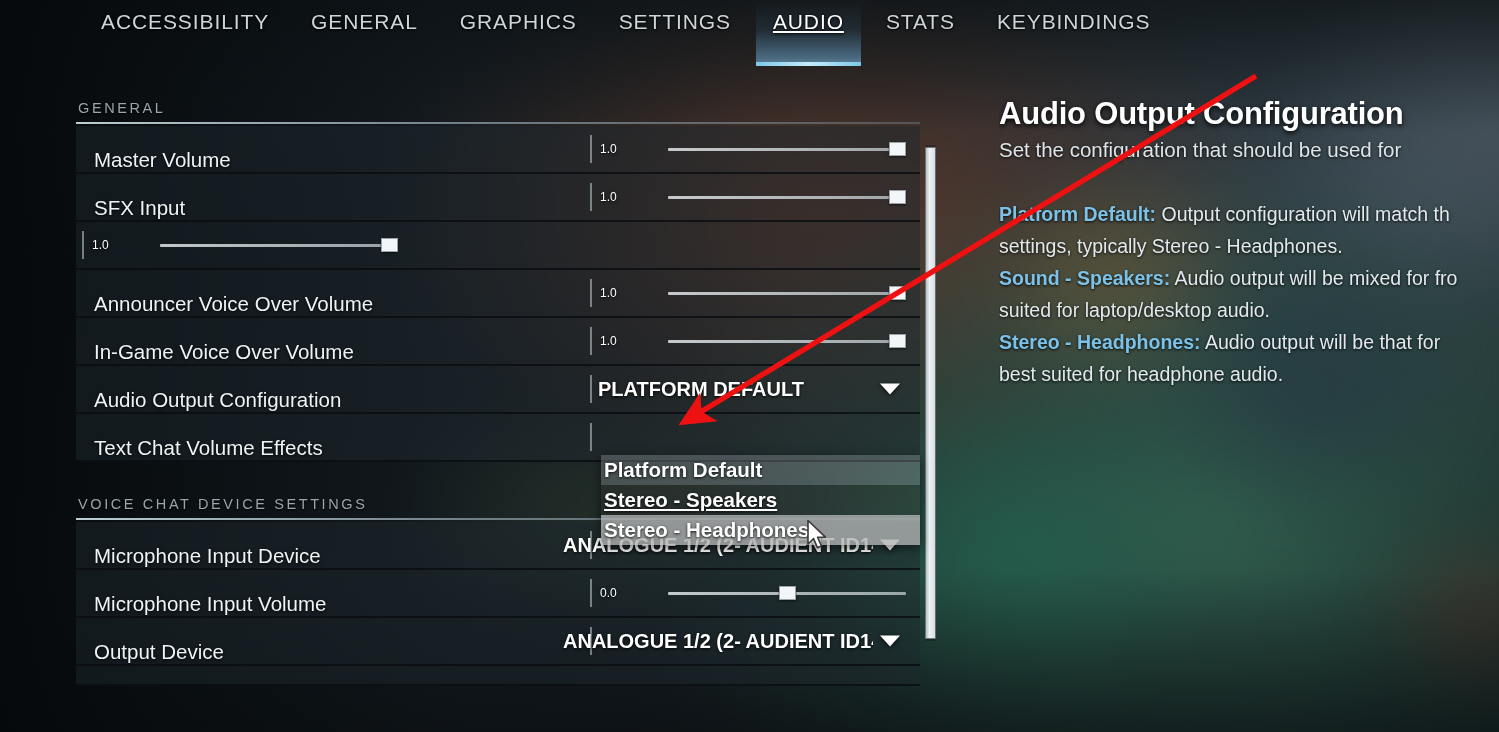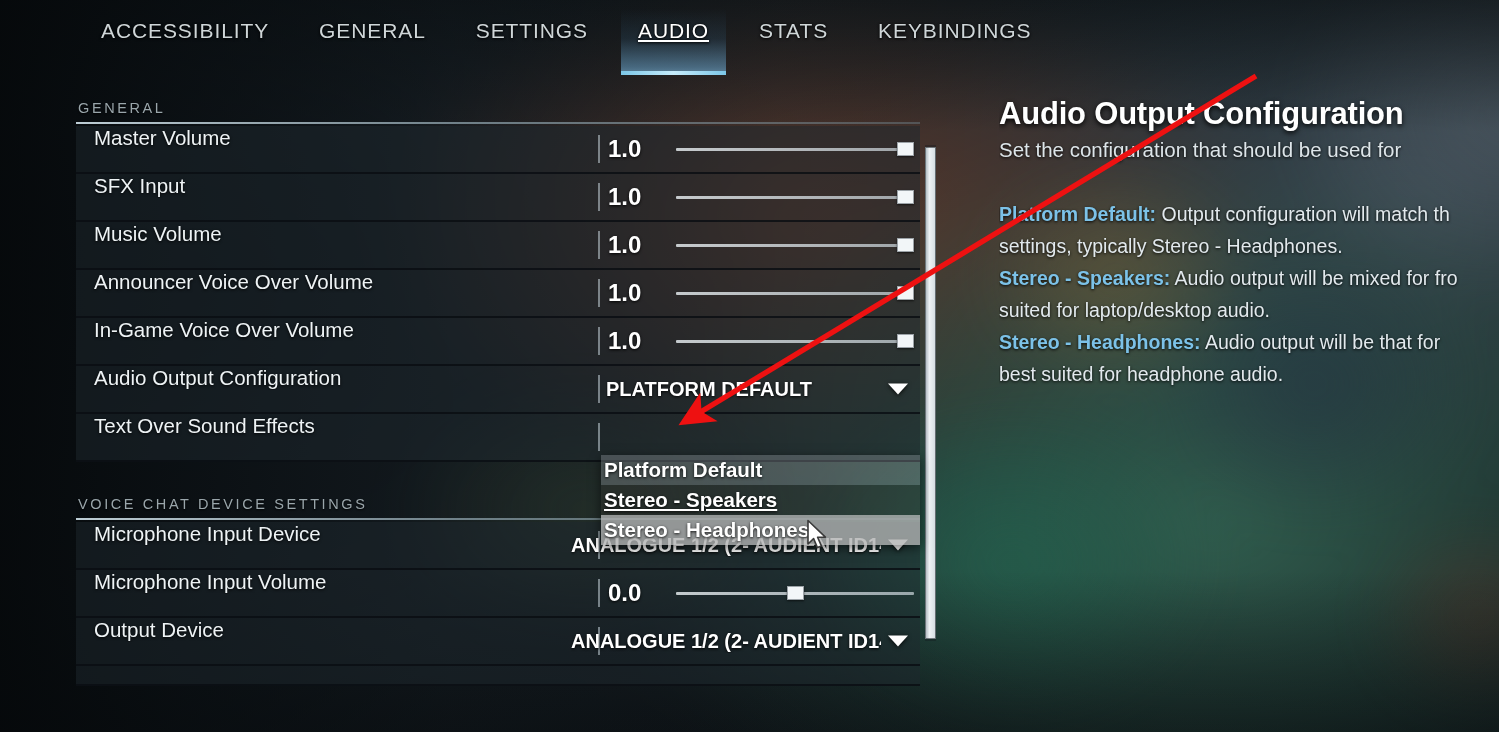--- a/index.html
+++ b/index.html
@@ -38,25 +38,25 @@
   }
   #bg .vig {
     position:absolute; inset:0;
     background:
       linear-gradient(90deg, rgba(5,8,10,0.92) 0%, rgba(7,11,14,0.72) 12%, rgba(10,14,18,0.25) 30%, rgba(10,14,18,0.05) 52%, rgba(8,12,15,0.18) 100%),
       linear-gradient(180deg, rgba(6,10,12,0.55) 0%, rgba(6,10,12,0) 18%, rgba(6,10,12,0) 78%, rgba(5,8,10,0.5) 100%);
   }
 
   
   #tabbar {
-    position:absolute; top:9px; left:0; width:1499px; height:66px;
+    position:absolute; top:0; left:0; width:1499px; height:66px;
     z-index:5;
     display:flex; align-items:flex-start;
     padding-left:84px;
-    gap:16px;
+    gap:8px;
   }
   .tab {
     position:relative;
     height:66px;
     display:flex; align-items:center;
     padding:0 17px;
     font-size:21px;
     letter-spacing:0.9px;
     color:#cfd6d8;
     text-shadow:0 1px 3px rgba(0,0,0,0.85), 0 0 2px rgba(0,0,0,0.6);
@@ -93,25 +93,24 @@
   .sec-rule {
     height:2px;
     background:linear-gradient(90deg, rgba(205,222,230,0.92) 0%, rgba(150,172,182,0.7) 45%, rgba(108,130,140,0.45) 100%);
     margin-bottom:2px;
   }
   .gap { height:34px; }
 
   .row {
     position:relative;
     height:48px;
-    display:flex; align-items:flex-start;
+    display:flex; align-items:flex-end;
     background:rgba(30,40,46,0.50);
     border-bottom:2px solid rgba(10,14,18,0.82);
     cursor:pointer;
-    gap:8px;
   }
   .row .label {
     flex:0 0 508px;
     padding-left:18px;
     font-size:20.5px;
     color:#eef3f5;
     text-shadow:0 1px 3px rgba(0,0,0,0.9);
     white-space:nowrap;
     overflow:hidden;
   }
@@ -120,21 +119,21 @@
     flex:1 1 auto;
     height:100%;
     display:flex; align-items:center;
     padding-left:16px;
   }
   .ctrl::before {
     content:""; position:absolute; left:6px; top:9px; bottom:9px; width:2px;
     background:rgba(196,210,217,0.55);
   }
   .val {
-    font-size:24px; font-weight:bold; color:#ffffff;
+    font-size:12px; font-weight:normal; color:#ffffff;
     text-shadow:0 1px 3px rgba(0,0,0,0.95);
     min-width:52px;
     white-space:nowrap;
   }
 
   
   .slider { position:relative; margin-left:16px; width:238px; height:20px; }
   .slider .track {
     position:absolute; left:0; right:0; top:9px; height:3px;
     background:linear-gradient(90deg, rgba(232,238,241,0.82), rgba(200,210,216,0.72));
@@ -245,20 +244,23 @@
 </div>
 
 <div id="tabbar">
   <div class="tab">
       <span>ACCESSIBILITY</span>
     </div>
   <div class="tab">
       <span>GENERAL</span>
     </div>
   <div class="tab">
+      <span>GRAPHICS</span>
+    </div>
+  <div class="tab">
       <span>SETTINGS</span>
     </div>
   <div class="tab active">
       <span>AUDIO</span>
     </div>
   <div class="tab">
       <span>STATS</span>
     </div>
   <div class="tab">
       <span>KEYBINDINGS</span>
@@ -286,21 +288,20 @@
     <div class="ctrl">
       <div class="val">1.0</div>
       <div class="slider">
         <div class="track"></div>
         <div class="knob" style="left:221px"></div>
       </div>
     </div>
   </div>
 
   <div class="row">
-    <div class="label">Music Volume</div>
     <div class="ctrl">
       <div class="val">1.0</div>
       <div class="slider">
         <div class="track"></div>
         <div class="knob" style="left:221px"></div>
       </div>
     </div>
   </div>
 
   <div class="row">
@@ -329,21 +330,21 @@
     <div class="label">Audio Output Configuration</div>
     <div class="ctrl">
       <div class="dd">
         <div class="txt">PLATFORM DEFAULT</div>
         <span class="caret"></span>
       </div>
     </div>
   </div>
 
   <div class="row">
-    <div class="label">Text Over Sound Effects</div>
+    <div class="label">Text Chat Volume Effects</div>
     <div class="ctrl">
       <div class="dd">
         <div class="txt"></div>
       </div>
     </div>
   </div>
 
   <div class="gap"></div>
 
   <div class="sec-head">VOICE CHAT DEVICE SETTINGS</div>
@@ -401,21 +402,21 @@
 
 <div id="info">
   <h1>Audio Output Configuration</h1>
   <div class="sub">Set the configuration that should be used for</div>
 
   <div class="para">
     <span class="l1"><b>Platform Default:</b> <span>Output configuration will match th</span></span>
     <span class="l2">settings, typically Stereo - Headphones.</span>
   </div>
   <div class="para">
-    <span class="l1"><b>Stereo - Speakers:</b> <span>Audio output will be mixed for fro</span></span>
+    <span class="l1"><b>Sound - Speakers:</b> <span>Audio output will be mixed for fro</span></span>
     <span class="l2">suited for laptop/desktop audio.</span>
   </div>
   <div class="para">
     <span class="l1"><b>Stereo - Headphones:</b> <span>Audio output will be that for</span></span>
     <span class="l2">best suited for headphone audio.</span>
   </div>
 </div>
 
 <svg id="arrow" width="1499" height="732" viewBox="0 0 1499 732">
   <defs>

